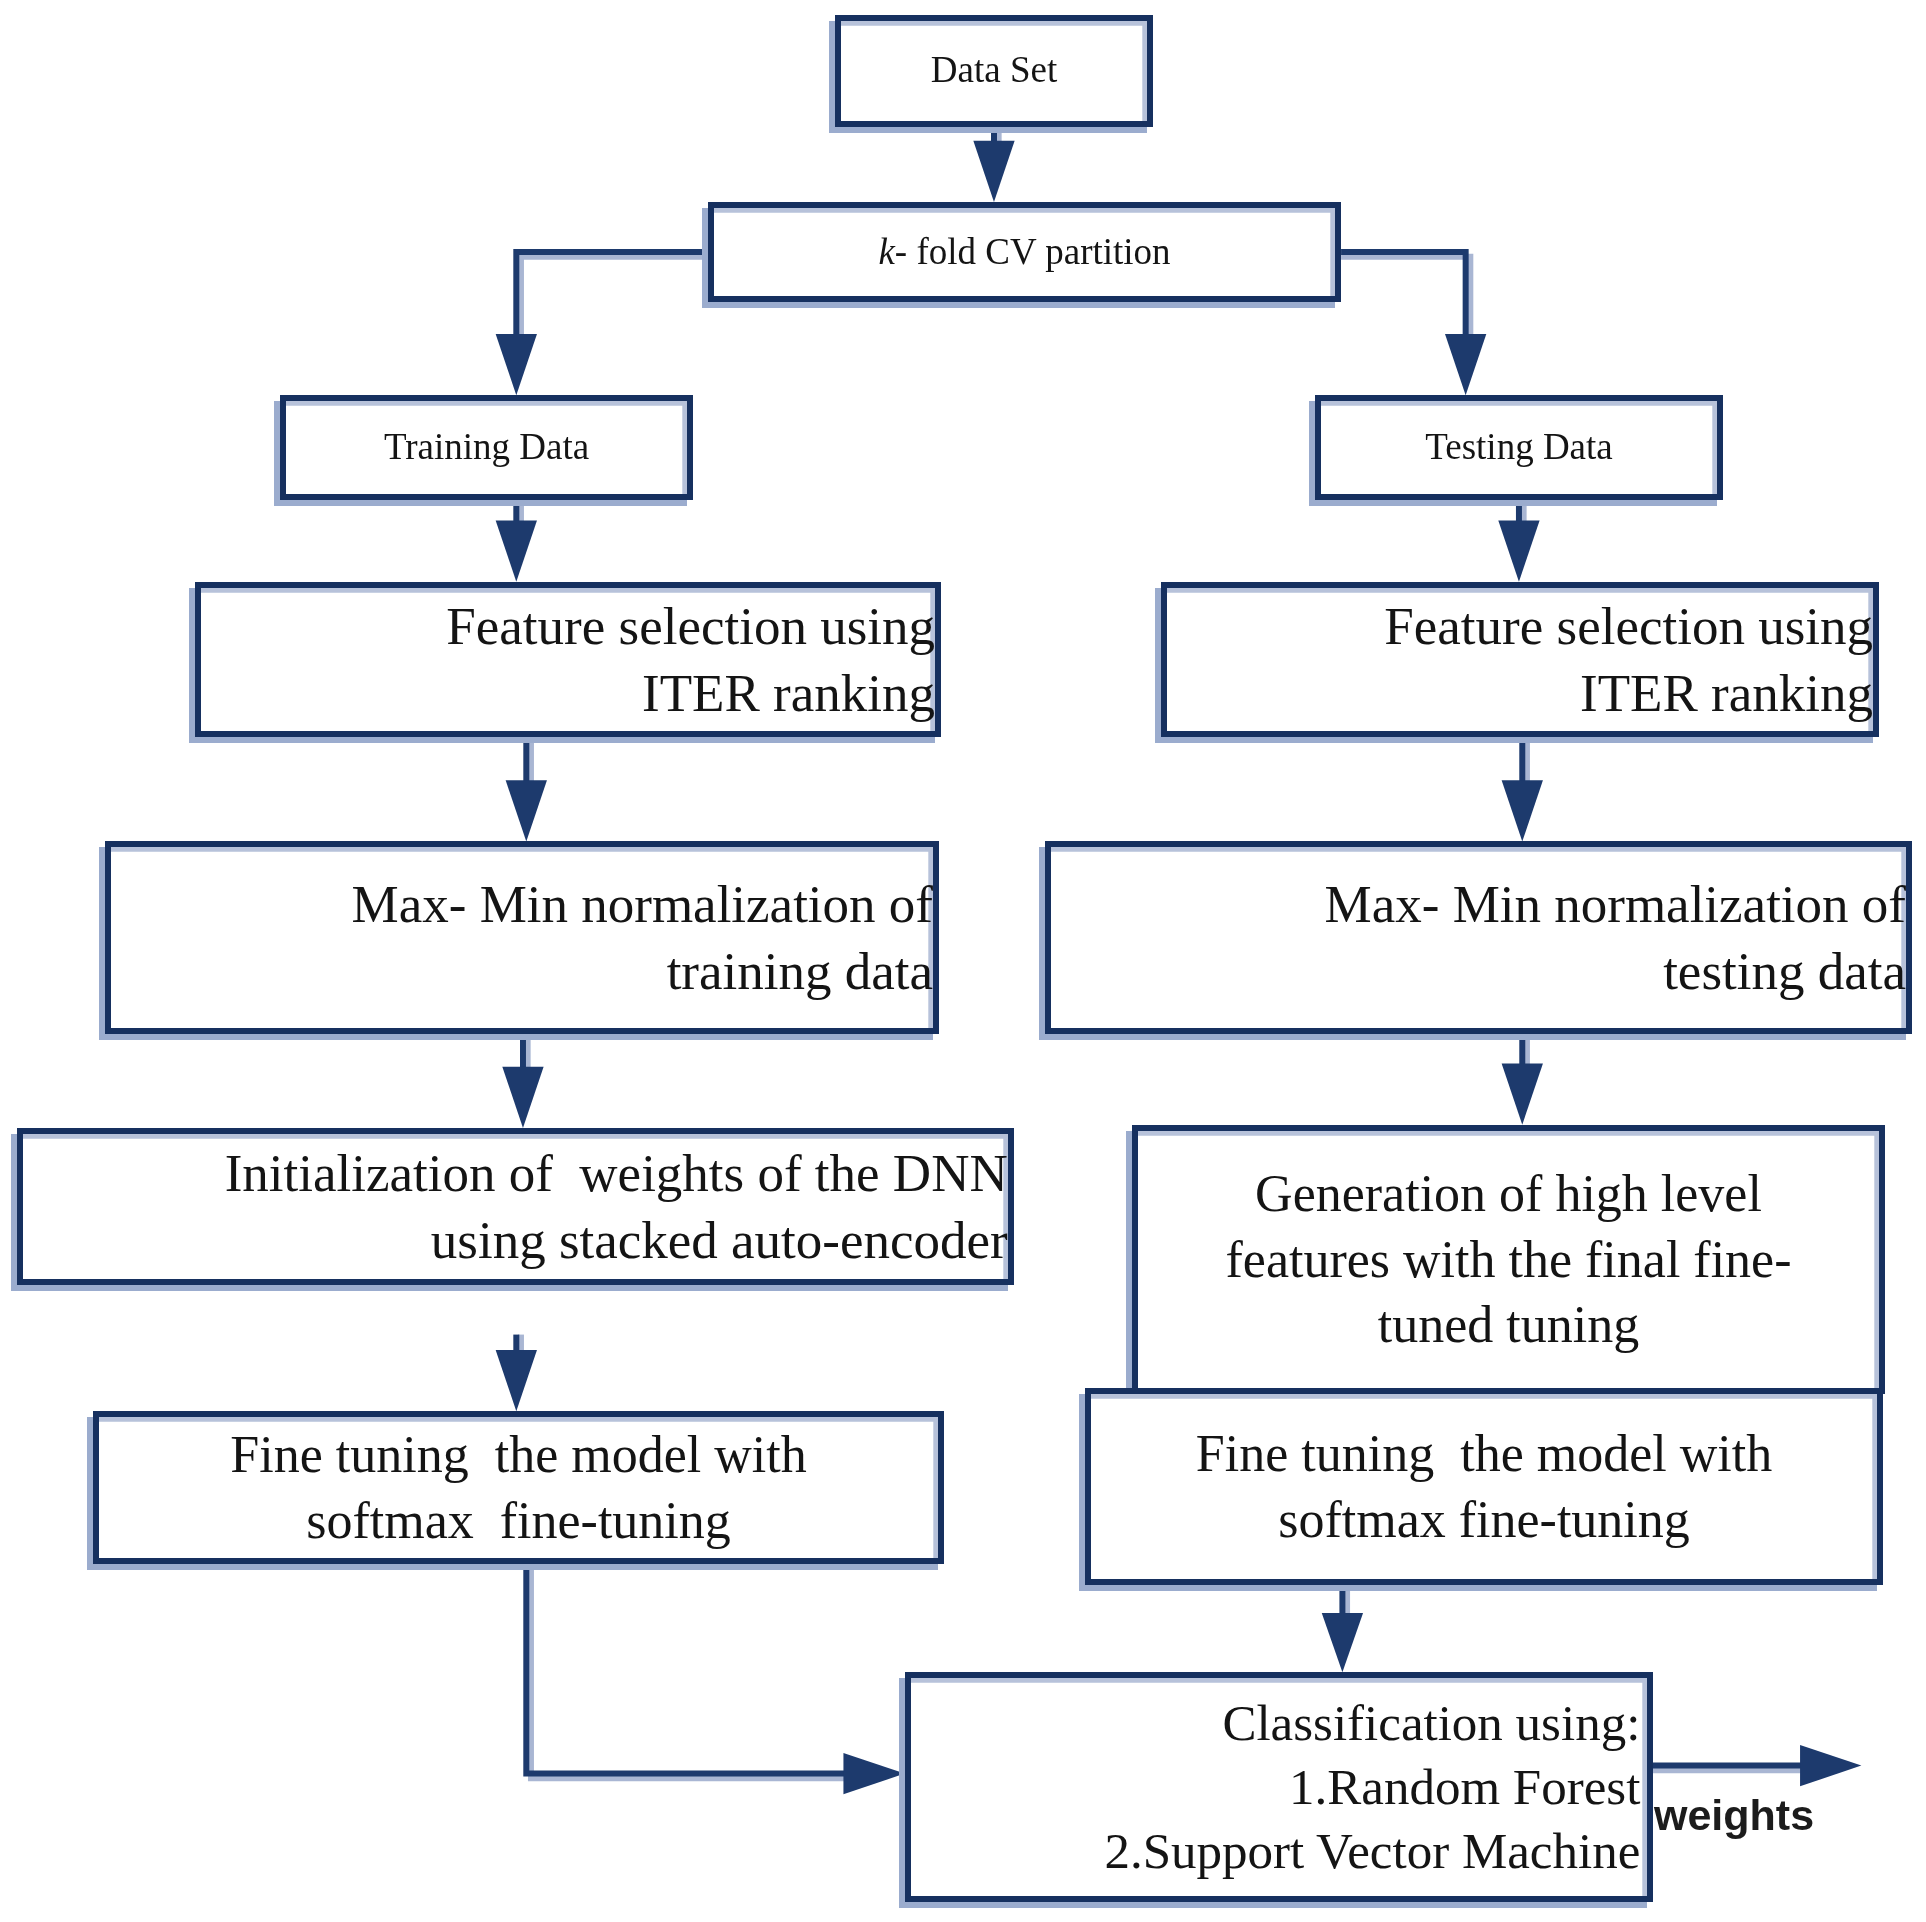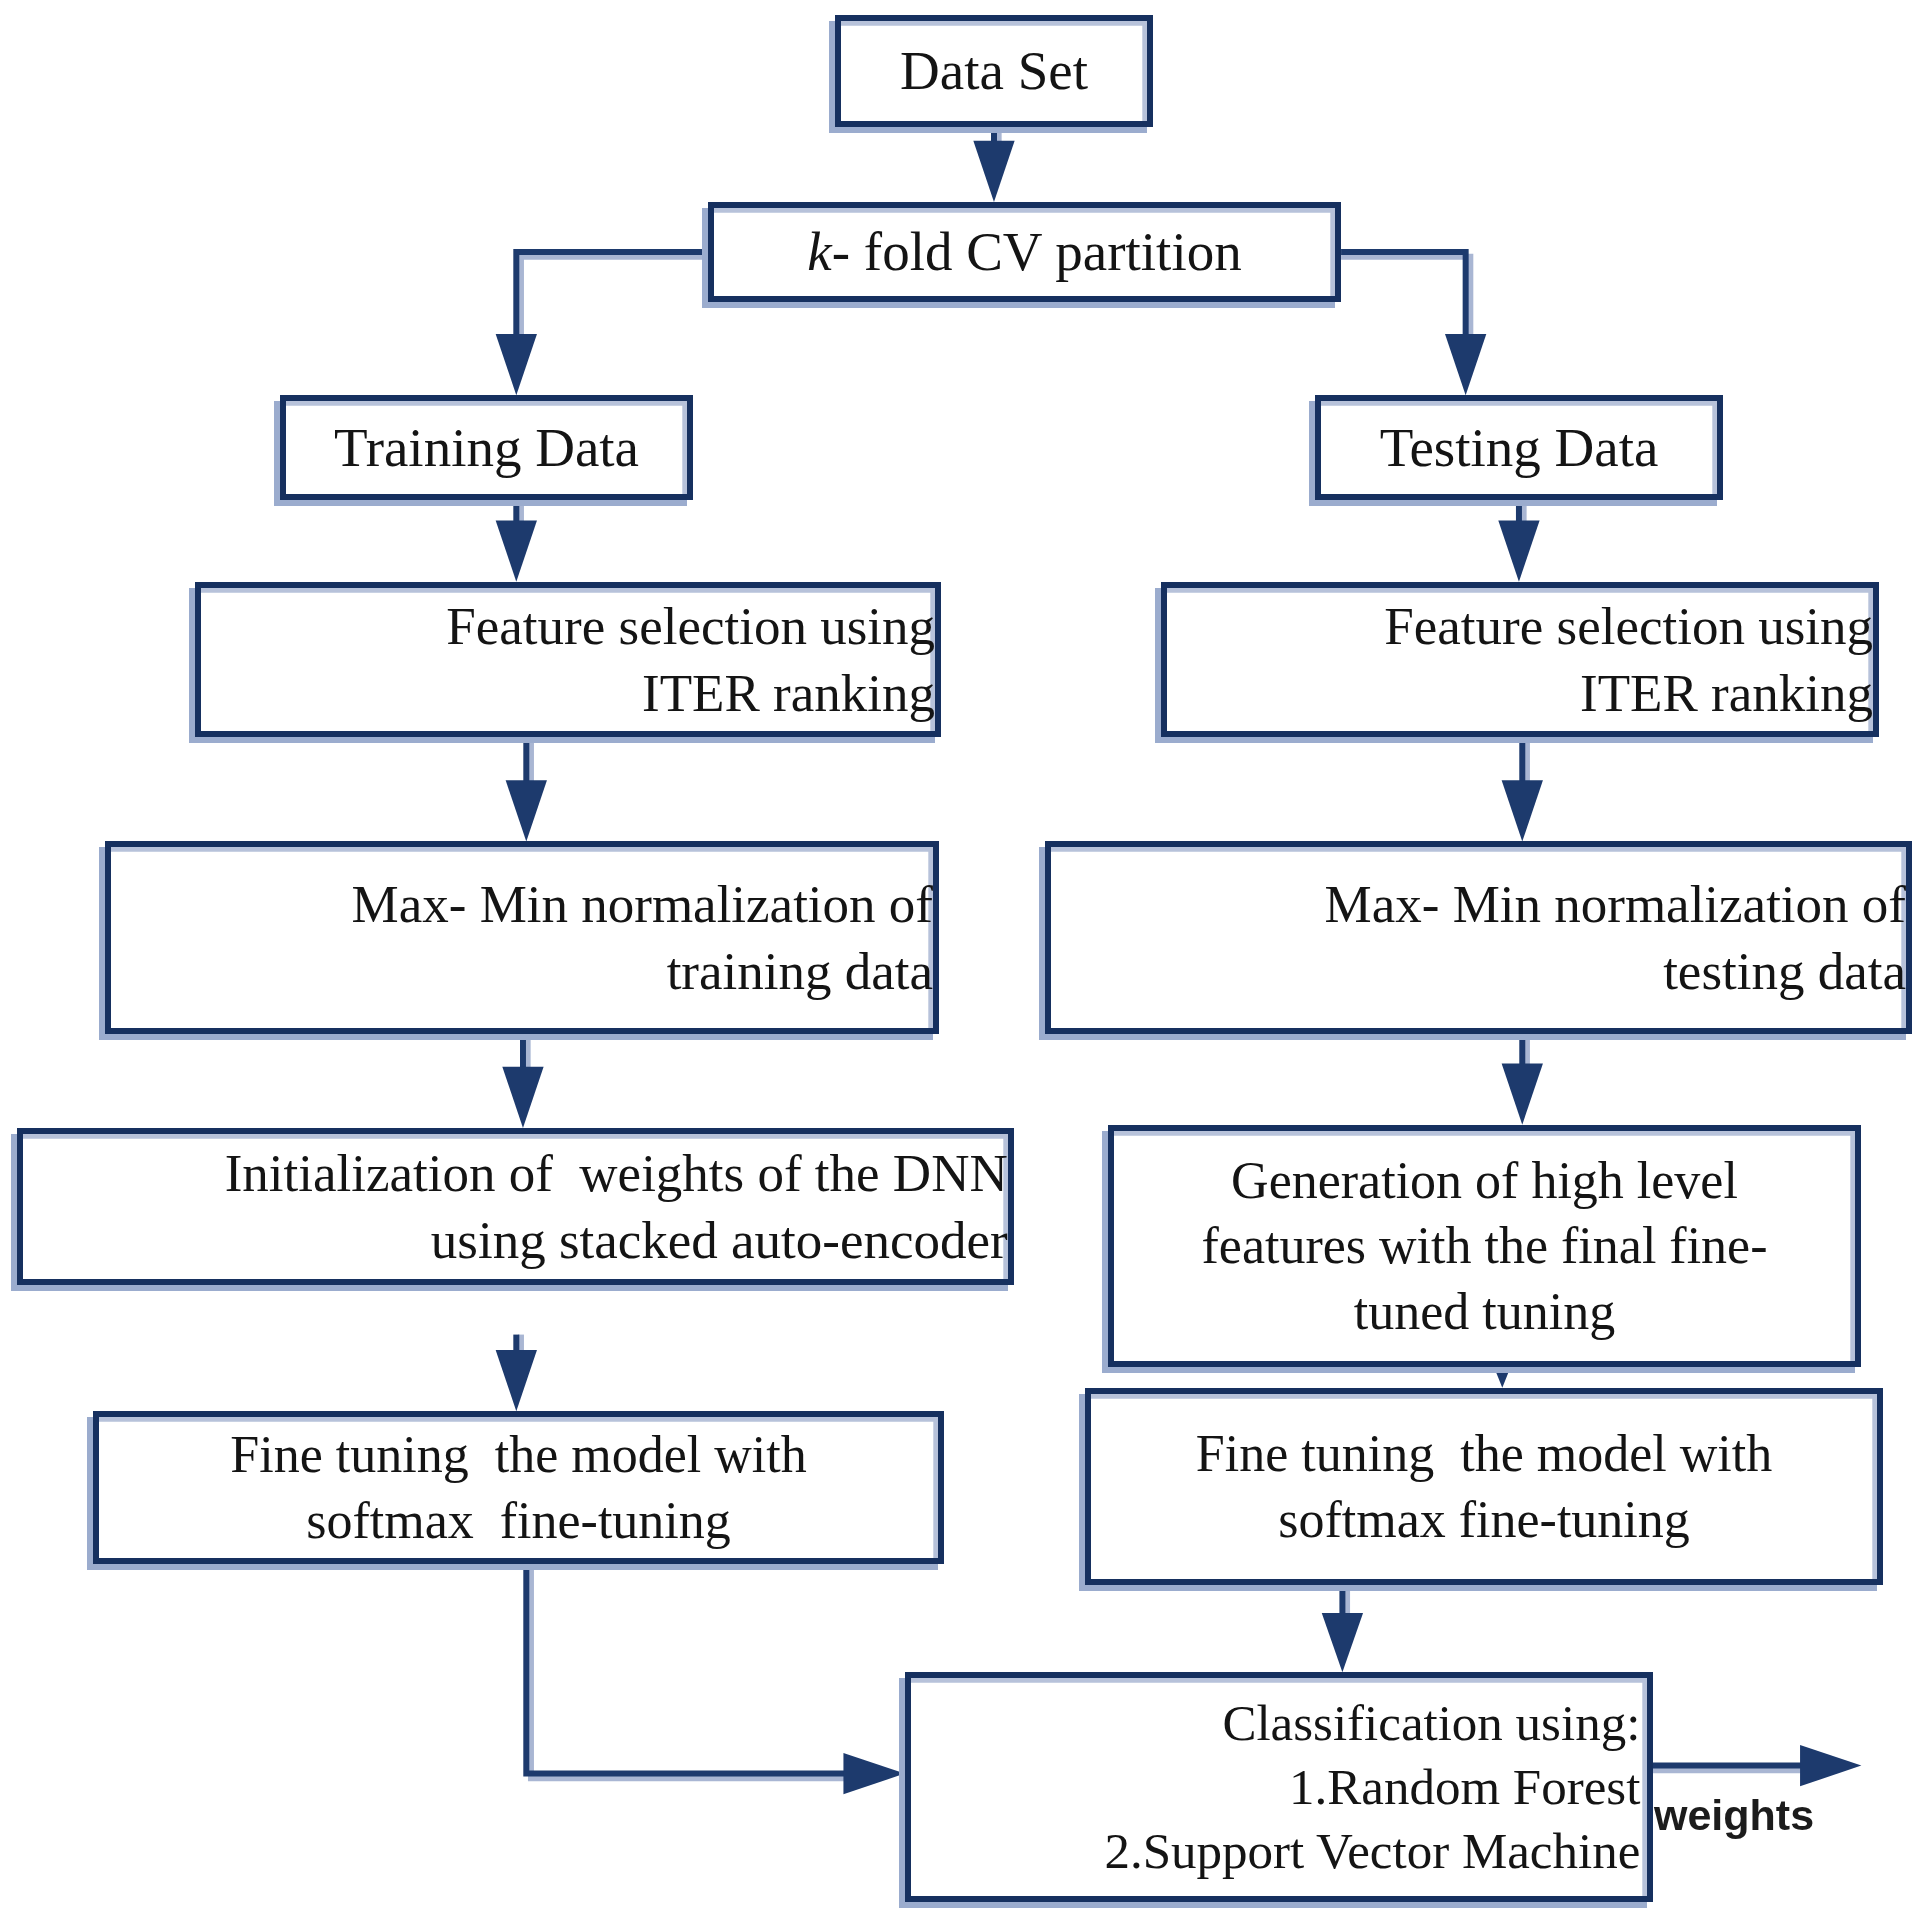--- a/index.html
+++ b/index.html
@@ -32,21 +32,21 @@
     box-shadow:-6px 6px 0 0 var(--shadow), inset -4.7px 4.7px 0 0 var(--highlight);
     display:flex;
     flex-direction:column;
     align-items:center;
     justify-content:center;
     text-align:center;
     color:var(--text);
     line-height:1.26;
   }
   .node .ln{white-space:pre-wrap;display:block;}
-  .f82{font-size:55px;}
+  .f82{font-size:37px;}
   .f80{font-size:53px;align-items:flex-end;}
   .f78{font-size:52px;}
   .f76{font-size:51px;}
   #node-classification{
     align-items:flex-end;
     text-align:left;
     padding-left:25px;
     padding-right:6.7px;
   }
   #output-label{
@@ -159,21 +159,21 @@
   <div class="node f80" id="node-maxmin-right" style="left:1045px;top:841px;width:867px;height:193px;">
     <span class="ln">Max- Min normalization of</span>
     <span class="ln">testing data</span>
   </div>
 
   <div class="node f80" id="node-init-dnn" style="left:16.7px;top:1128px;width:997px;height:157px;">
     <span class="ln">Initialization of  weights of the DNN</span>
     <span class="ln">using stacked auto-encoder</span>
   </div>
 
-  <div class="node f78" id="node-gen-features" style="left:1108px;top:1125px;width:753px;height:242px;">
+  <div class="node f78" id="node-gen-features" style="left:1132px;top:1125px;width:753px;height:269px;">
     <span class="ln">Generation of high level</span>
     <span class="ln">features with the final fine-</span>
     <span class="ln">tuned tuning</span>
   </div>
 
   <div class="node f78" id="node-finetune-left" style="left:93px;top:1411px;width:851px;height:153px;">
     <span class="ln">Fine tuning  the model with</span>
     <span class="ln">softmax  fine-tuning</span>
   </div>
 

